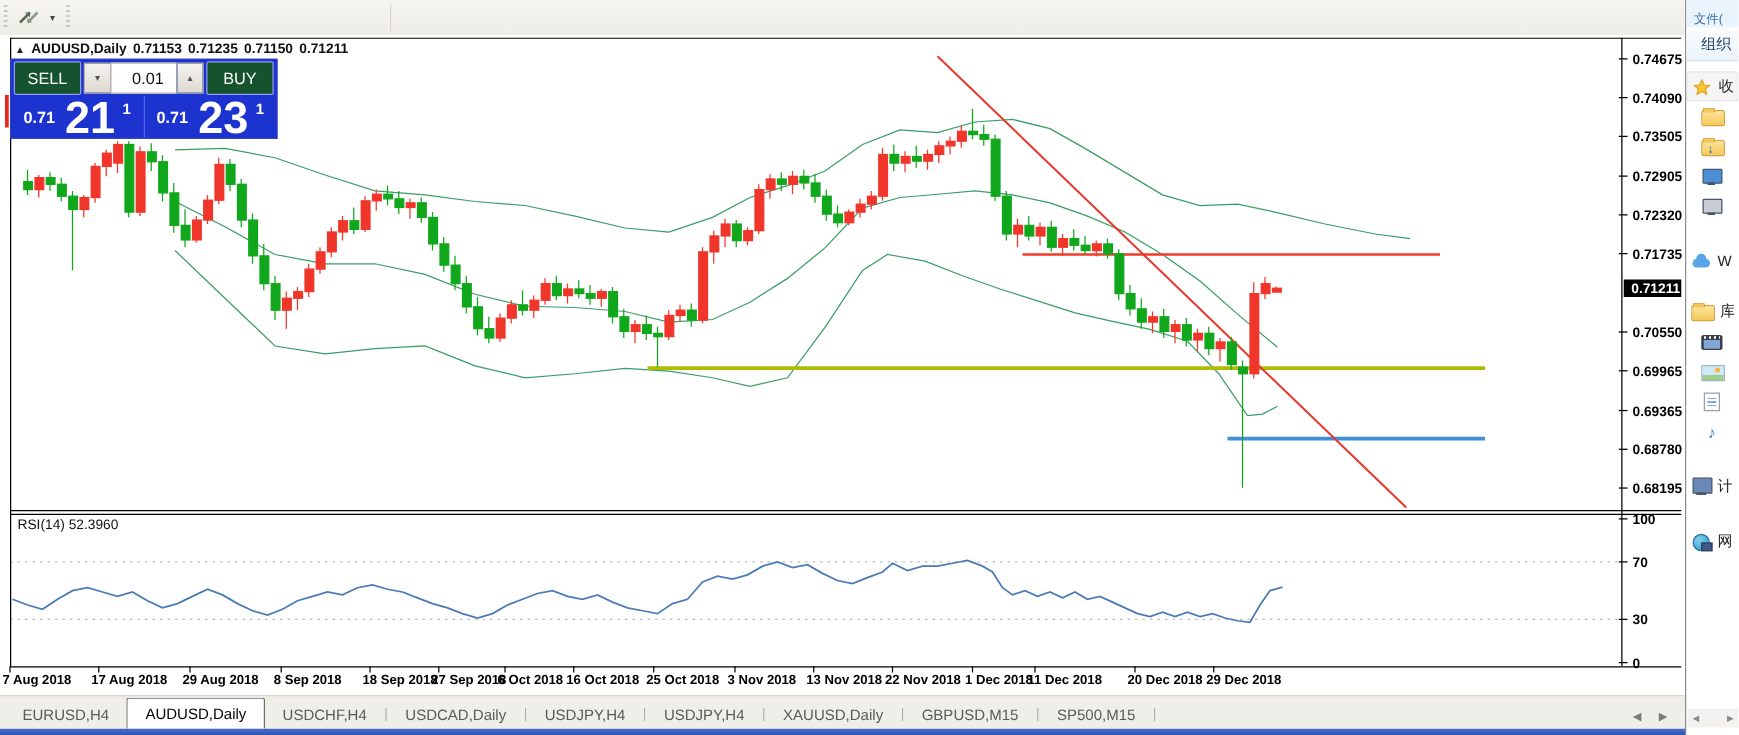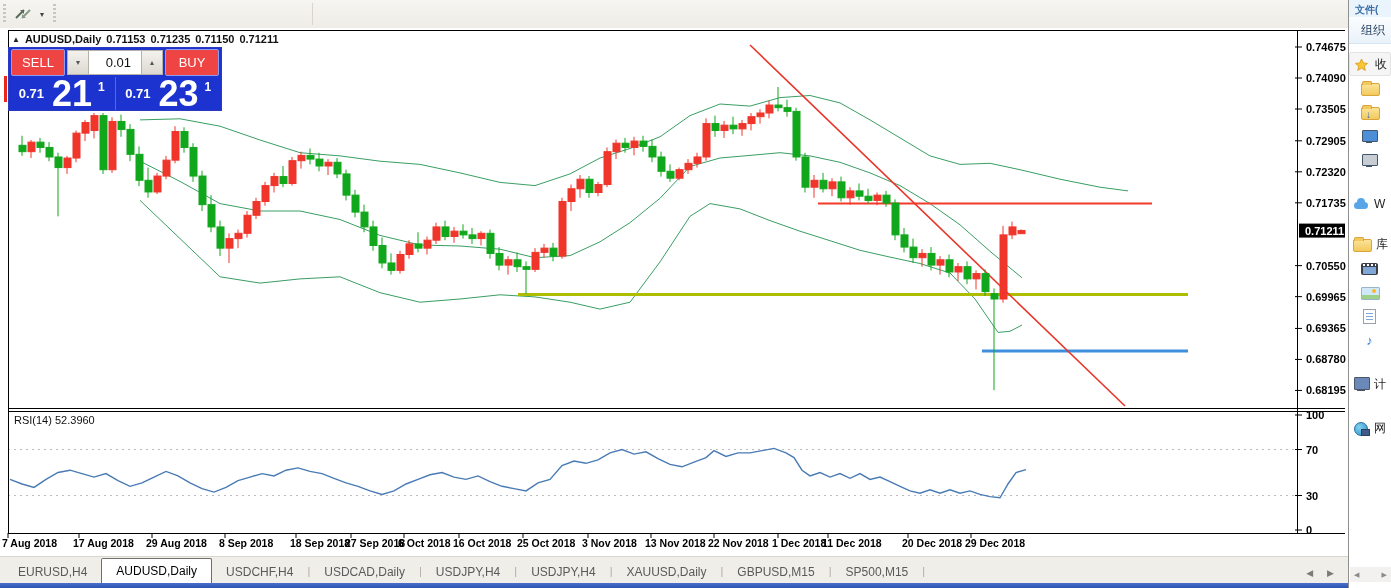--- a/index.html
+++ b/index.html
@@ -24,21 +24,21 @@
   .chart-title{position:absolute;left:12px;top:5px;font-size:11px;font-weight:700;color:#111;
     display:flex;gap:5px;align-items:center;}
   .chart-title .tri{font-size:8px;color:#222;}
   .rsi-label{position:absolute;left:14px;top:386px;font-size:11px;color:#111;}
 
   
   .ocp{position:absolute;left:8px;top:19px;width:214px;height:64px;background:#1c33cf;
     border:1px solid #2b3bbf;box-sizing:border-box;color:#fff;}
   .ocp-row1{position:absolute;left:0;top:0;right:0;height:29px;display:flex;align-items:center;}
   .ocp-btn{width:52px;height:25px;margin:0 2px;border:1px solid #8f9cf0;border-radius:2px;
-    display:flex;align-items:center;justify-content:center;font-size:13px;color:#fff;background:#ef4444;cursor:pointer;}
+    display:flex;align-items:center;justify-content:center;font-size:13px;color:#fff;background:#14532d;cursor:pointer;}
   .stepper{flex:1;height:25px;display:flex;align-items:stretch;}
   .step-btn{width:20px;background:linear-gradient(#f4f2ee,#ddd9d1);border:1px solid #b5b2aa;
     display:flex;align-items:center;justify-content:center;font-size:8px;color:#555;cursor:pointer;}
   .step-val{flex:1;background:#fff;border-top:1px solid #b5b2aa;border-bottom:1px solid #b5b2aa;
     color:#111;font-size:13px;display:flex;align-items:center;justify-content:flex-end;padding-right:10px;}
   .ocp-row2{position:absolute;left:0;top:29px;right:0;bottom:0;display:flex;}
   .ocp-cell{flex:1;display:flex;align-items:center;justify-content:center;gap:6px;}
   .ocp-cell.sellside{border-right:1px solid #5566ee;}
   .px-small{font-size:13px;font-weight:700;margin-right:2px;}
   .px-big{font-size:36px;font-weight:700;line-height:27px;}
@@ -53,22 +53,22 @@
     color:#000;height:24px;}
   .tab-sep{color:#b0ada6;font-size:11px;align-self:center;}
   .tab-scroll{position:absolute;right:14px;bottom:5px;display:flex;gap:14px;font-size:9px;color:#7b7b76;}
   .tab-scroll span{cursor:pointer;}
   .bottom-strip{position:absolute;left:0;top:583px;width:1348px;height:5px;
     background:linear-gradient(#4a6fce,#2c53ad);}
 
   
   .explorer{position:absolute;left:1348px;top:0;width:43px;height:588px;background:#fff;
     border-left:1px solid #8f8f8f;box-sizing:border-box;overflow:hidden;}
-  .exp-menu{height:17px;background:#eaf4fd;font-size:10px;color:#3a6ea5;padding-left:6px;
-    display:flex;align-items:flex-end;white-space:nowrap;overflow:hidden;font-weight:bold;}
+  .exp-menu{height:22px;background:#eaf4fd;font-size:10px;color:#3a6ea5;padding-left:6px;
+    display:flex;align-items:flex-end;white-space:nowrap;overflow:hidden;}
   .exp-organize{height:26px;background:linear-gradient(#fbfdfe,#eaf2fa);border-bottom:1px solid #d5e5f2;
     font-size:12px;color:#1e395b;display:flex;align-items:center;padding-left:12px;white-space:nowrap;cursor:pointer;}
   .exp-list{padding-top:8px;}
   .exp-item{height:24px;display:flex;align-items:center;gap:4px;padding-left:4px;white-space:nowrap;cursor:pointer;}
   .exp-item.ind{padding-left:12px;}
   .exp-item .lbl{font-size:12px;color:#1e1e1e;}
   .exp-item.sel{background:#f5f5f5;border:1px solid #e3e3e3;border-radius:2px;box-sizing:border-box;}
   .eicon{width:17px;height:15px;flex:0 0 17px;position:relative;}
   .exp-scroll{position:absolute;left:1px;bottom:6px;width:41px;height:15px;background:#f2f1ef;
     display:flex;align-items:center;justify-content:space-between;padding:0 4px;box-sizing:border-box;

